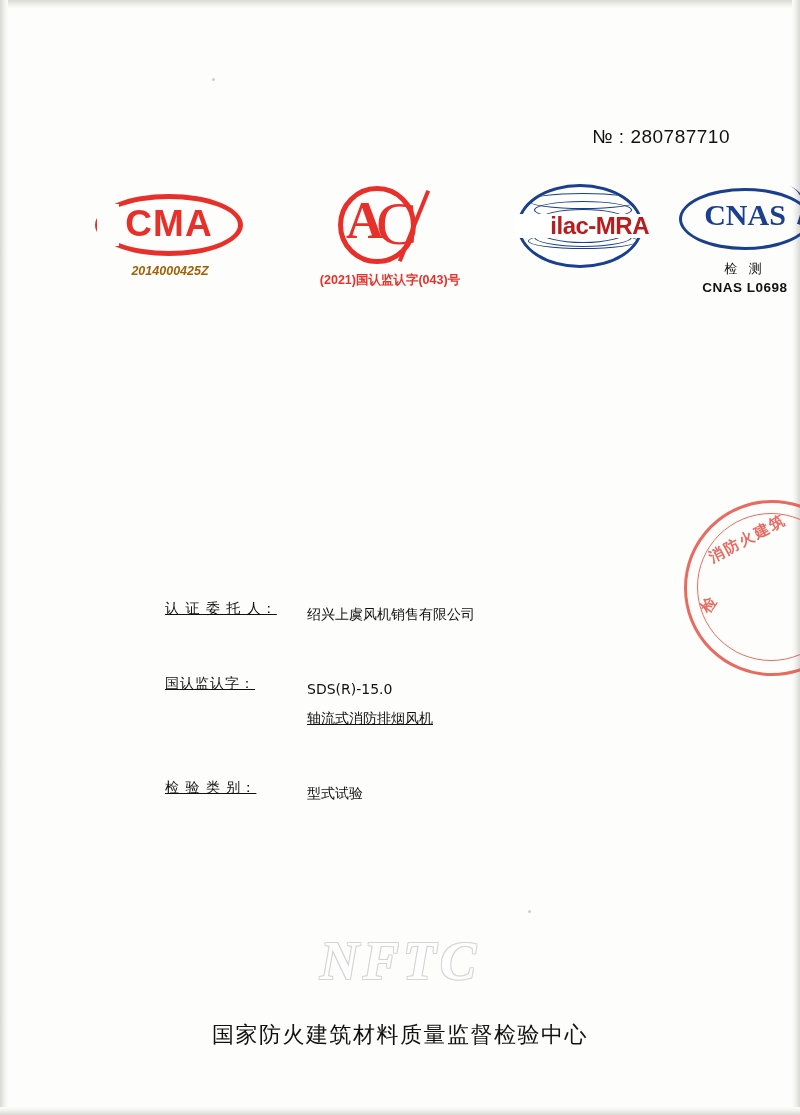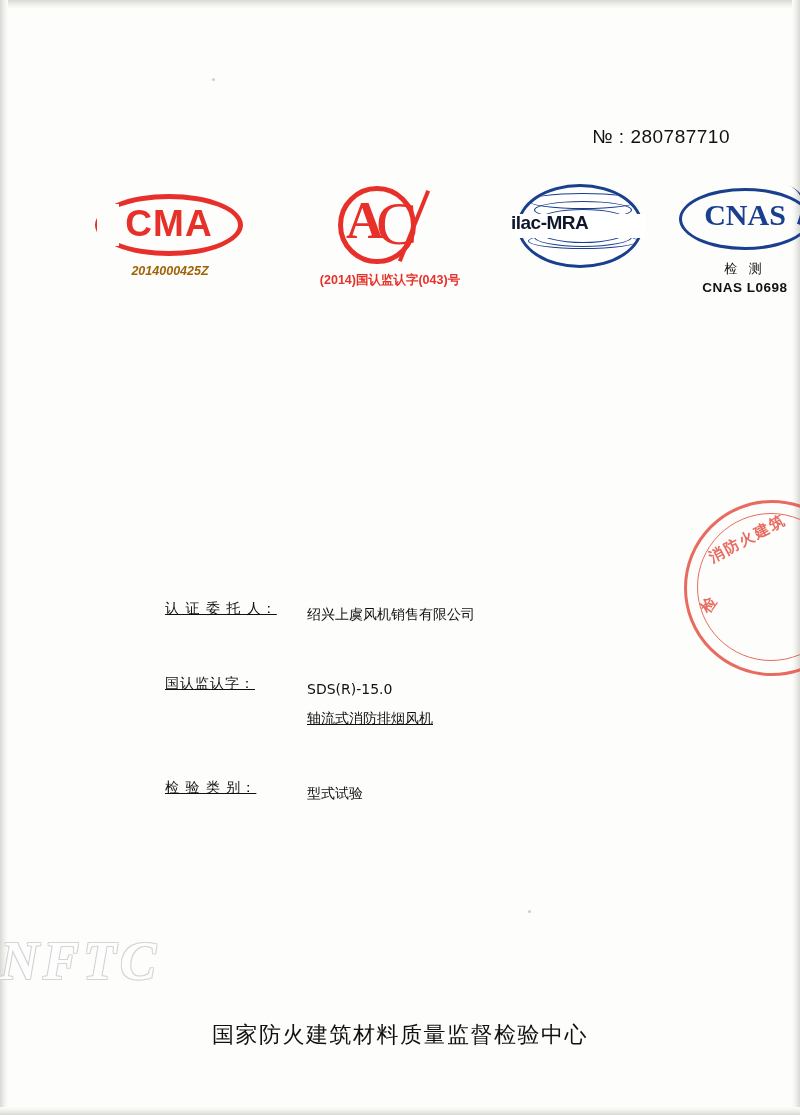--- a/index.html
+++ b/index.html
@@ -185,24 +185,24 @@
   .ilac-band {
     position: absolute;
     left: 4px; top: 32px;
     width: 130px; height: 24px;
     background: #ffffff;
   }
   .ilac-text {
     position: absolute;
     left: 0; top: 30px;
     width: 138px;
-    text-align: left;
-    font-size: 19px;
-    font-weight: bold;
-    color: #0f172a;
+    text-align: right;
+    font-size: 24px;
+    font-weight: bold;
+    color: #b91c1c;
     letter-spacing: -0.5px;
     font-family: "Liberation Sans", sans-serif;
   }
 
   
   .logo-cnas { left: 600px; top: -4px; width: 170px; }
   .cnas-mark {
     position: relative;
     width: 140px; height: 78px;
     margin: 0 auto;
@@ -291,21 +291,21 @@
     line-height: 29px;
   }
   .field-value .line2 { display: block; text-decoration: underline; }
 
   
   .watermark {
     position: absolute;
     left: 0;
     top: 930px;
     width: 800px;
-    text-align: left;
+    text-align: center;
     font-size: 54px;
     font-weight: bold;
     font-style: italic;
     letter-spacing: 4px;
     color: #ffffff;
     text-shadow:
       1px 1px 0 #cfcfcf,
       -1px -1px 0 #cfcfcf,
       1px -1px 0 #cfcfcf,
       -1px 1px 0 #cfcfcf;
@@ -408,21 +408,21 @@
       <div class="logo-caption cma-caption">2014000425Z</div>
     </div>
 
     <div class="logo logo-cal">
       <div class="cal-mark">
         <div class="cal-circle"></div>
         <div class="cal-A">A</div>
         <div class="cal-C">C</div>
         <div class="cal-slash"></div>
       </div>
-      <div class="logo-caption cal-caption">(2014)国认监认字(043)号</div>
+      <div class="logo-caption cal-caption">(2021)国认监认字(043)号</div>
     </div>
 
     <div class="logo logo-ilac">
       <div class="ilac-mark">
         <div class="ilac-oval">
           <div class="ilac-stripe" style="left:8px; top:6px; width:108px; height:14px;"></div>
           <div class="ilac-stripe" style="left:14px; top:14px; width:96px; height:16px;"></div>
           <div class="ilac-stripe" style="left:20px; top:22px; width:84px; height:18px;"></div>
           <div class="ilac-stripe" style="left:8px; top:46px; width:108px; height:14px;"></div>
           <div class="ilac-stripe" style="left:14px; top:40px; width:96px; height:18px;"></div>

